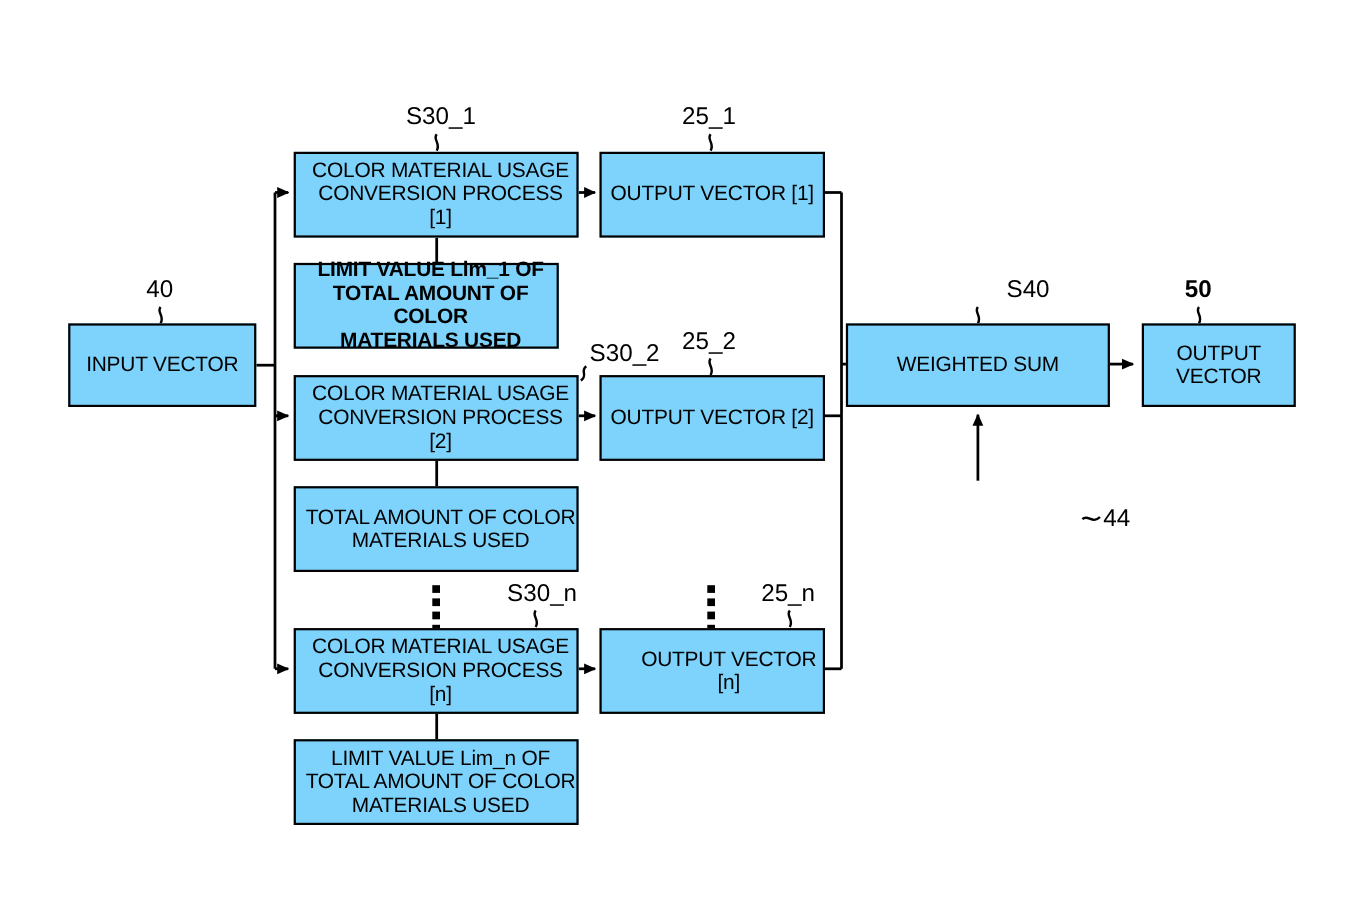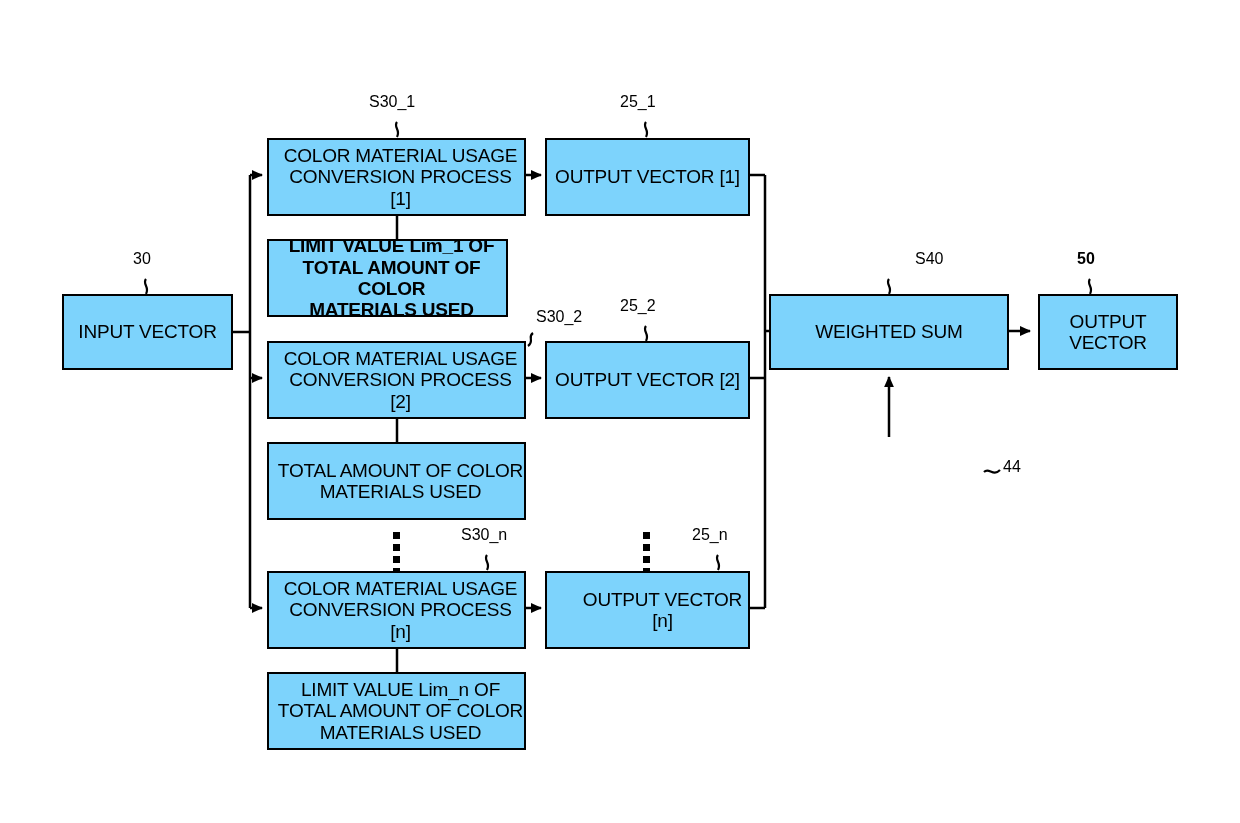--- a/index.html
+++ b/index.html
@@ -31,21 +31,21 @@
     justify-content: center;
     text-align: center;
     line-height: 1.12;
     letter-spacing: -0.2px;
     font-size: 19px;
     font-family: "Liberation Sans", sans-serif;
   }
   .box span { display: block; width: 100%; padding: 0 4px; }
   .reflabel {
     position: absolute;
-    font-size: 16px;
+    font-size: 22px;
     font-family: "Liberation Sans", sans-serif;
     letter-spacing: 0px;
     white-space: nowrap;
   }
   .dots {
     position: absolute;
     width: 7px;
     display: flex;
     flex-direction: column;
     gap: 5px;
@@ -111,21 +111,21 @@
       <path d="M146,279 C142,284 150,287 146,294" stroke-width="2.2"></path>
       <path d="M889,279 C885,284 893,287 889,294" stroke-width="2.2"></path>
       <path d="M1090,279 C1086,284 1094,287 1090,294" stroke-width="2.2"></path>
       <path d="M984,472 C989,467 993,477 1000,470" stroke-width="2.2"></path>
     </g>
   </svg>
 
   <div class="box" style="left:62px; top:294px; width:171px; height:76px;">
     <span>INPUT VECTOR</span>
   </div>
-  <div class="reflabel" style="left:133px; top:250px;">30</div>
+  <div class="reflabel" style="left:133px; top:250px;">40</div>
 
   <div class="box" style="left:267px; top:138px; width:259px; height:78px;">
     <span>
       <span>COLOR MATERIAL USAGE</span>
       <span>CONVERSION PROCESS [1]</span>
     </span>
   </div>
   <div class="reflabel" style="left:369px; top:93px;">S30_1</div>
 
   <div class="box" style="left:267px; top:239px; width:241px; height:78px;font-weight:bold;">

